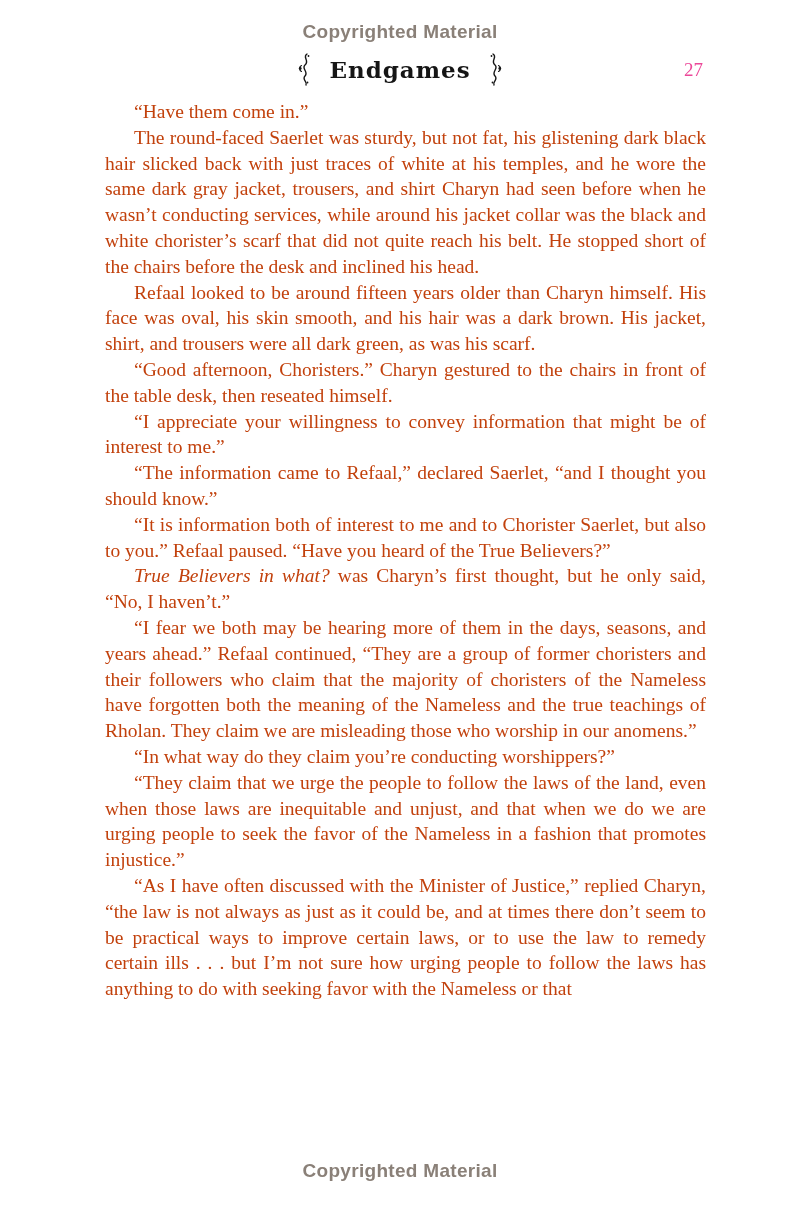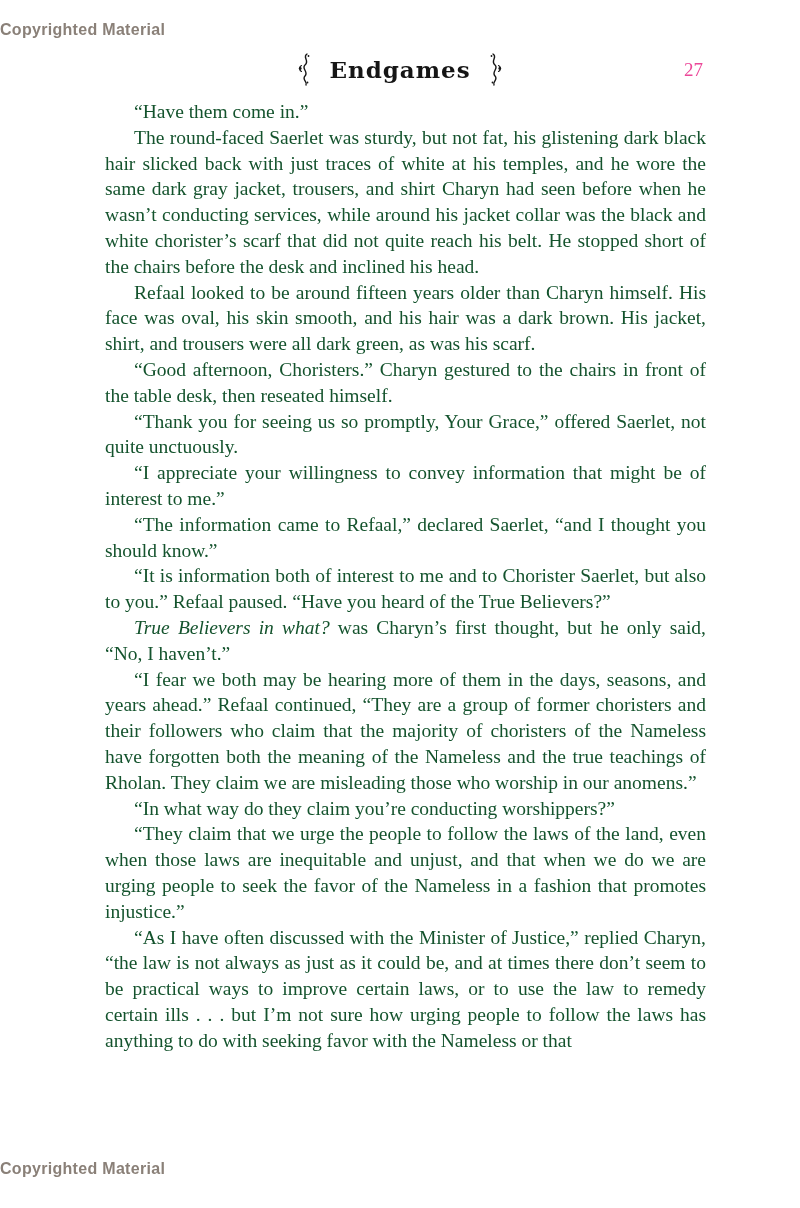--- a/index.html
+++ b/index.html
@@ -11,23 +11,24 @@
     position: relative;
     width: 800px;
     height: 1208px;
     background: #ffffff;
     overflow: hidden;
   }
   .copyright {
     position: absolute;
     left: 0;
     width: 100%;
+    text-align: center;
     font-family: "Liberation Sans", sans-serif;
     font-weight: bold;
-    font-size: 16px;
+    font-size: 19px;
     letter-spacing: 0.3px;
     color: #8a8078;
   }
   .copyright.top { top: 21px; }
   .copyright.bottom { top: 1160px; }
 
   .header-row {
     position: absolute;
     top: 52px;
     left: 0;
@@ -63,21 +64,21 @@
 
   .body-text {
     position: absolute;
     top: 99px;
     left: 105px;
     width: 601px;
     font-family: "Liberation Serif", serif;
     font-size: 19.5px;
     line-height: 25.8px;
     text-align: justify;
-    color: #14532d;
+    color: #c2410c;
   }
   .body-text p {
     margin: 0;
     text-indent: 29px;
   }
   .body-text em {
   }
 </style>
 </head>
 <body>
@@ -109,21 +110,20 @@
       </span>
     </div>
     <span class="page-number">27</span>
   </div>
 
   <div class="body-text">
     <p><span>“Have them come in.”</span></p>
     <p><span>The round-faced Saerlet was sturdy, but not fat, his glistening dark black hair slicked back with just traces of white at his temples, and he wore the same dark gray jacket, trousers, and shirt Charyn had seen before when he wasn’t conducting services, while around his jacket collar was the black and white chorister’s scarf that did not quite reach his belt. He stopped short of the chairs before the desk and inclined his head.</span></p>
     <p><span>Refaal looked to be around fifteen years older than Charyn himself. His face was oval, his skin smooth, and his hair was a dark brown. His jacket, shirt, and trousers were all dark green, as was his scarf.</span></p>
     <p><span>“Good afternoon, Choristers.” Charyn gestured to the chairs in front of the table desk, then reseated himself.</span></p>
-    <p><span>“Thank you for seeing us so promptly, Your Grace,” offered Saerlet, not quite unctuously.</span></p>
     <p><span>“I appreciate your willingness to convey information that might be of interest to me.”</span></p>
     <p><span>“The information came to Refaal,” declared Saerlet, “and I thought you should know.”</span></p>
     <p><span>“It is information both of interest to me and to Chorister Saerlet, but also to you.” Refaal paused. “Have you heard of the True Believers?”</span></p>
     <p><em>True Believers in what?</em><span> was Charyn’s first thought, but he only said, “No, I haven’t.”</span></p>
     <p><span>“I fear we both may be hearing more of them in the days, seasons, and years ahead.” Refaal continued, “They are a group of former choristers and their followers who claim that the majority of choristers of the Nameless have forgotten both the meaning of the Nameless and the true teachings of Rholan. They claim we are misleading those who worship in our anomens.”</span></p>
     <p><span>“In what way do they claim you’re conducting worshippers?”</span></p>
     <p><span>“They claim that we urge the people to follow the laws of the land, even when those laws are inequitable and unjust, and that when we do we are urging people to seek the favor of the Nameless in a fashion that promotes injustice.”</span></p>
     <p><span>“As I have often discussed with the Minister of Justice,” replied Charyn, “the law is not always as just as it could be, and at times there don’t seem to be practical ways to improve certain laws, or to use the law to remedy certain ills . . . but I’m not sure how urging people to follow the laws has anything to do with seeking favor with the Nameless or that</span></p>
   </div>
 

